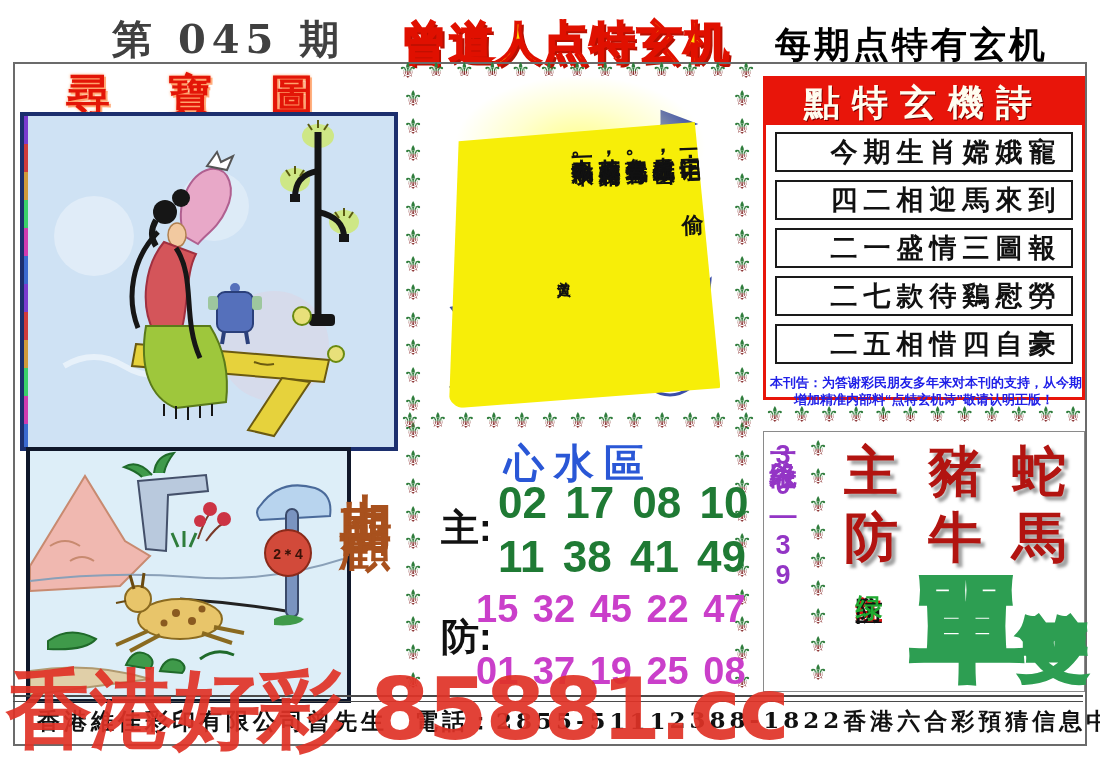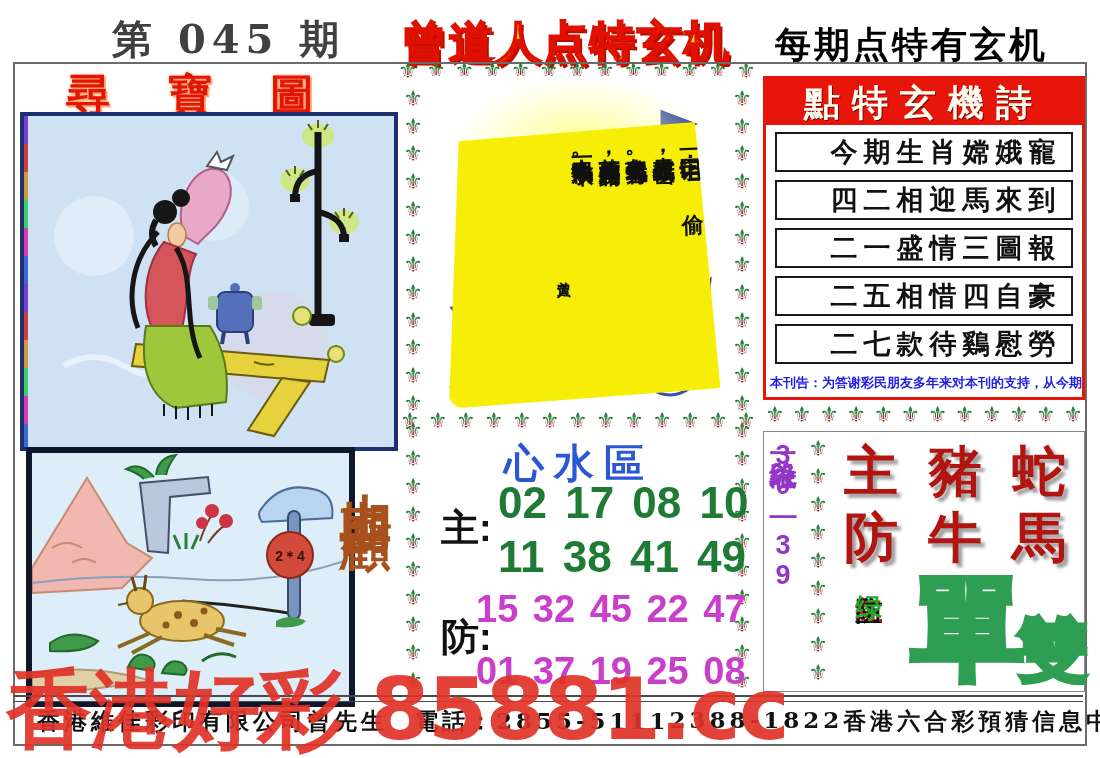--- a/index.html
+++ b/index.html
@@ -21,21 +21,21 @@
          -webkit-background-clip:text;background-clip:text;color:transparent;font-size:22px;line-height:26px;}
   .orn-row{display:flex;justify-content:space-between;align-items:center;}
   .orn-col{display:flex;flex-direction:column;justify-content:space-between;align-items:center;}
 
   
   .treasure-title{left:66px;top:66px;font-family:"DejaVu Serif",serif;font-size:44px;font-weight:900;color:#e31507;
                   letter-spacing:58px;text-shadow:0 0 3px #ff9a60,2px 2px 0 #ffb080;white-space:nowrap;}
   .pic1{left:20px;top:112px;width:370px;height:331px;border:4px solid #1c2f6e;background:#cfe2f4;}
   .pic1 .rainbow{position:absolute;left:0;top:0;width:4px;height:100%;
        background:repeating-linear-gradient(180deg,#7a3bd0 0 28px,#d03b3b 28px 56px,#d09a3b 56px 84px,#3bd06a 84px 112px,#d03bb0 112px 140px,#3b6ad0 140px 168px);}
-  .pic2{left:26px;top:447px;width:317px;height:248px;border:6px solid #0f172a;background:#ddeef8;}
+  .pic2{left:26px;top:447px;width:317px;height:248px;border:4px solid #0f172a;background:#ddeef8;}
   .last-review{left:339px;top:451px;width:54px;height:252px;writing-mode:vertical-rl;text-orientation:upright;
                font-weight:900;font-size:52px;color:#a8511d;line-height:54px;letter-spacing:8px;}
 
   
   .orn-top{left:398px;top:58px;width:358px;height:26px;}
   .orn-left{left:398px;top:86px;width:30px;height:608px;}
   .orn-right{left:727px;top:86px;width:30px;height:608px;}
   .boat-box{left:430px;top:76px;width:296px;height:332px;background:#fff;}
   .sail-glow{left:455px;top:76px;width:250px;height:140px;z-index:2;
              background:radial-gradient(closest-side,rgba(255,255,130,.95),rgba(255,255,170,.55) 55%,rgba(255,255,200,0));}
@@ -346,25 +346,26 @@
 <div class="abs guard-label">防:</div>
 <div class="abs num guard-row1">15 32 45 22 47</div>
 <div class="abs num guard-row2">01 37 19 25 08</div>
 
 <div class="abs poem-box">
   <div class="poem-title">點特玄機詩</div>
   <div class="poem-rows">
     <div class="poem-row">今期生肖嫦娥寵</div>
     <div class="poem-row">四二相迎馬來到</div>
     <div class="poem-row">二一盛情三圖報</div>
+    <div class="poem-row">二七款待鷄慰勞</div>
     <div class="poem-row">二五相惜四自豪</div>
-    <div class="poem-row">二七款待鷄慰勞</div>
   </div>
   <div class="notice">
     <div>本刊告：为答谢彩民朋友多年来对本刊的支持，从今期</div>
+    <div>增加精准内部料“点特玄机诗”敬请认明正版！</div>
   </div>
 </div>
 
 <div class="abs orn-row orn-right-row">
     <span class="fleur">⚜</span>
     <span class="fleur">⚜</span>
     <span class="fleur">⚜</span>
     <span class="fleur">⚜</span>
     <span class="fleur">⚜</span>
     <span class="fleur">⚜</span>

